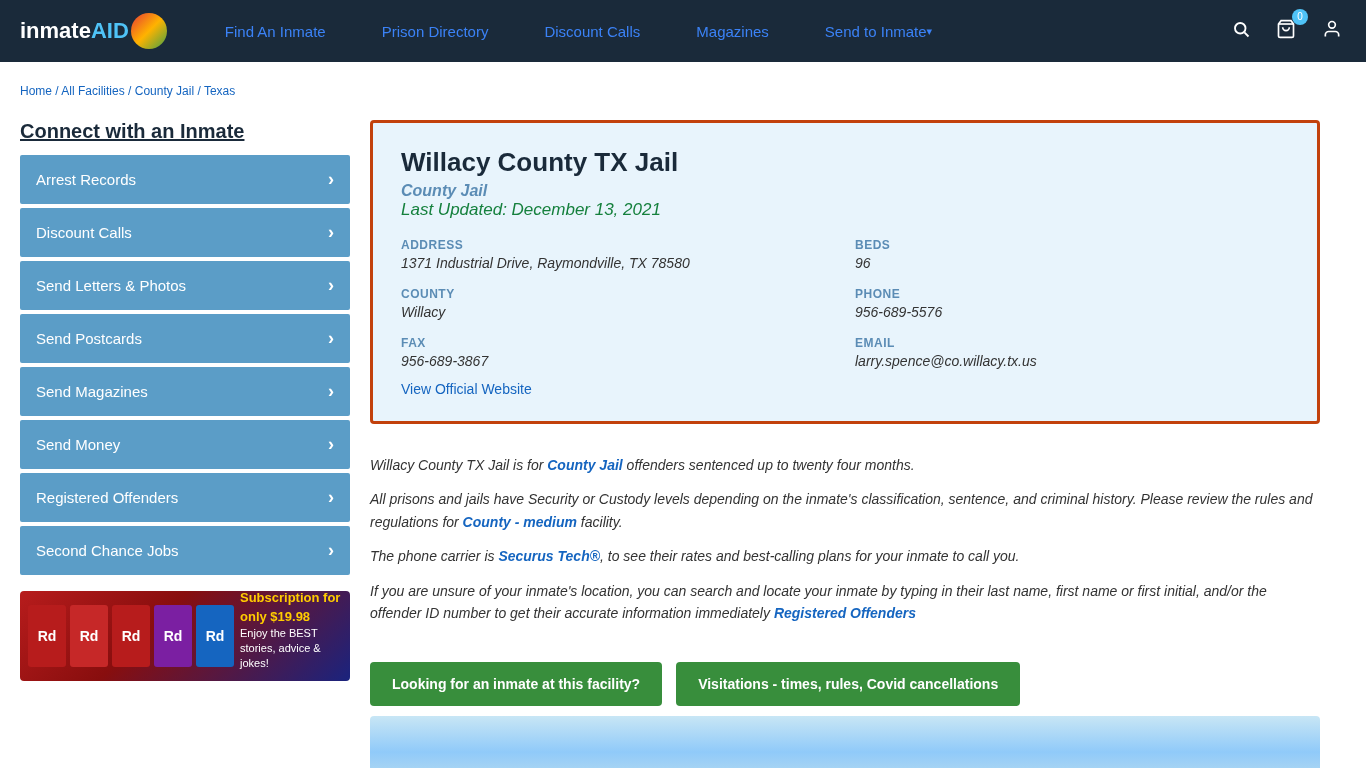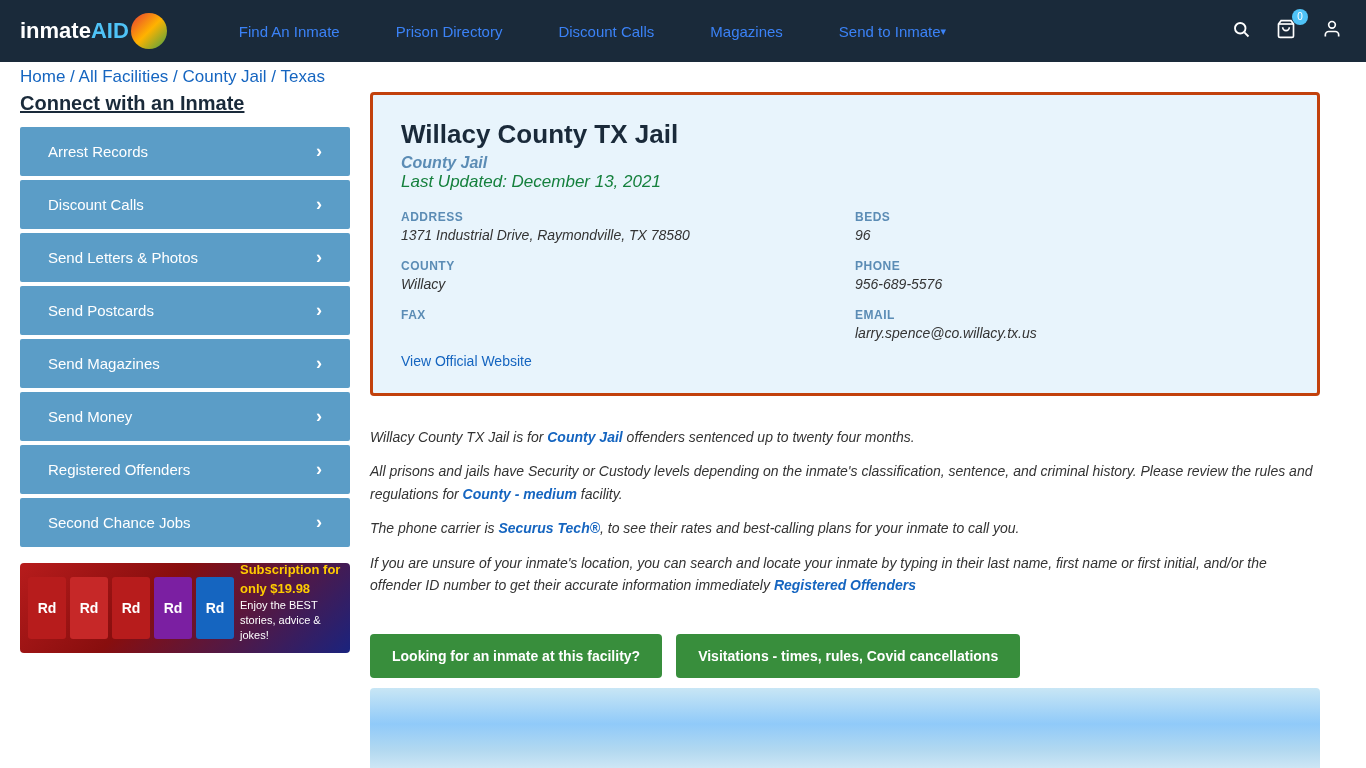--- a/index.html
+++ b/index.html
@@ -5,21 +5,21 @@
     * { margin: 0; padding: 0; box-sizing: border-box; }
     body { font-family: Arial, sans-serif; font-size: 14px; color: #333; background: #fff; }
 
     
     .navbar {
       background: #1a2a3a;
       height: 62px;
       display: flex;
       align-items: center;
       padding: 0 20px;
-      gap: 14px;
+      gap: 0;
     }
     .navbar-logo {
       display: flex;
       align-items: center;
       margin-right: 30px;
     }
     .logo-text {
       color: #fff;
       font-size: 22px;
       font-weight: bold;
@@ -79,22 +79,22 @@
       width: 16px;
       height: 16px;
       font-size: 10px;
       display: flex;
       align-items: center;
       justify-content: center;
     }
 
     
     .breadcrumb {
-      padding: 5px 20px;
-      font-size: 17px;
+      padding: 22px 20px;
+      font-size: 12px;
       color: #1565c0;
     }
     .breadcrumb a { color: #1565c0; text-decoration: none; }
 
     
     .main-layout {
       display: flex;
       padding: 0 20px 20px 20px;
       gap: 20px;
       max-width: 1340px;
@@ -116,21 +116,21 @@
       display: flex;
       flex-direction: column;
       gap: 4px;
     }
     .sidebar-item {
       background: #5b9dc7;
       color: #fff;
       display: flex;
       align-items: center;
       justify-content: space-between;
-      padding: 14px 28px;
+      padding: 14px 16px;
       cursor: pointer;
       border-radius: 2px;
       font-size: 15px;
     }
     .sidebar-item .chevron {
       font-size: 18px;
       font-weight: bold;
     }
     .sidebar-ad {
       margin-top: 16px;
@@ -373,20 +373,21 @@
         <div class="detail-group">
           <label>COUNTY</label>
           <p>Willacy</p>
         </div>
         <div class="detail-group">
           <label>PHONE</label>
           <p>956-689-5576</p>
         </div>
         <div class="detail-group">
           <label>FAX</label>
+          <p>956-689-3867</p>
         </div>
         <div class="detail-group">
           <label>EMAIL</label>
           <p>larry.spence@co.willacy.tx.us</p>
         </div>
       </div>
 
       <div class="view-website">
         <a href="#">View Official Website</a>
       </div>

